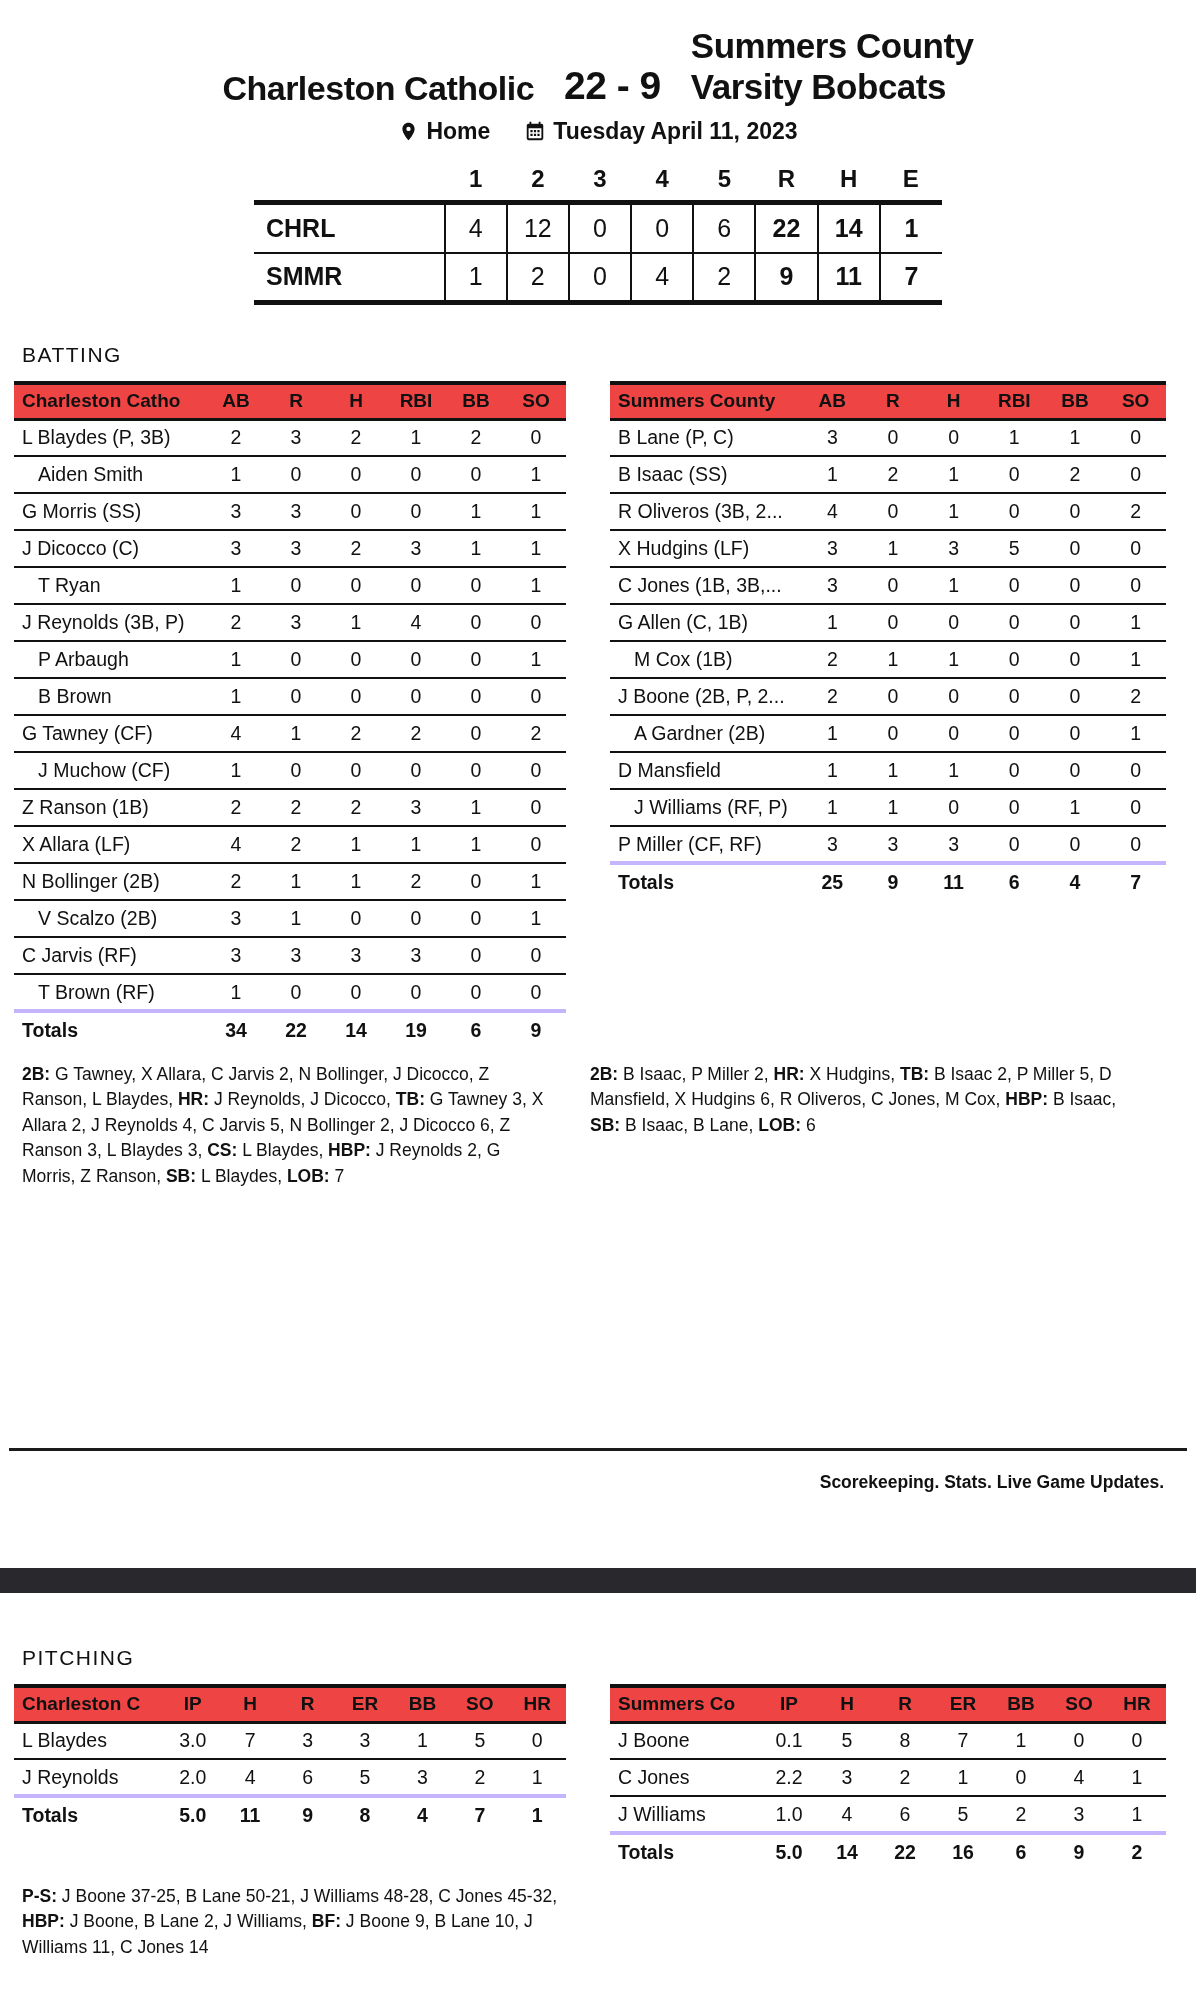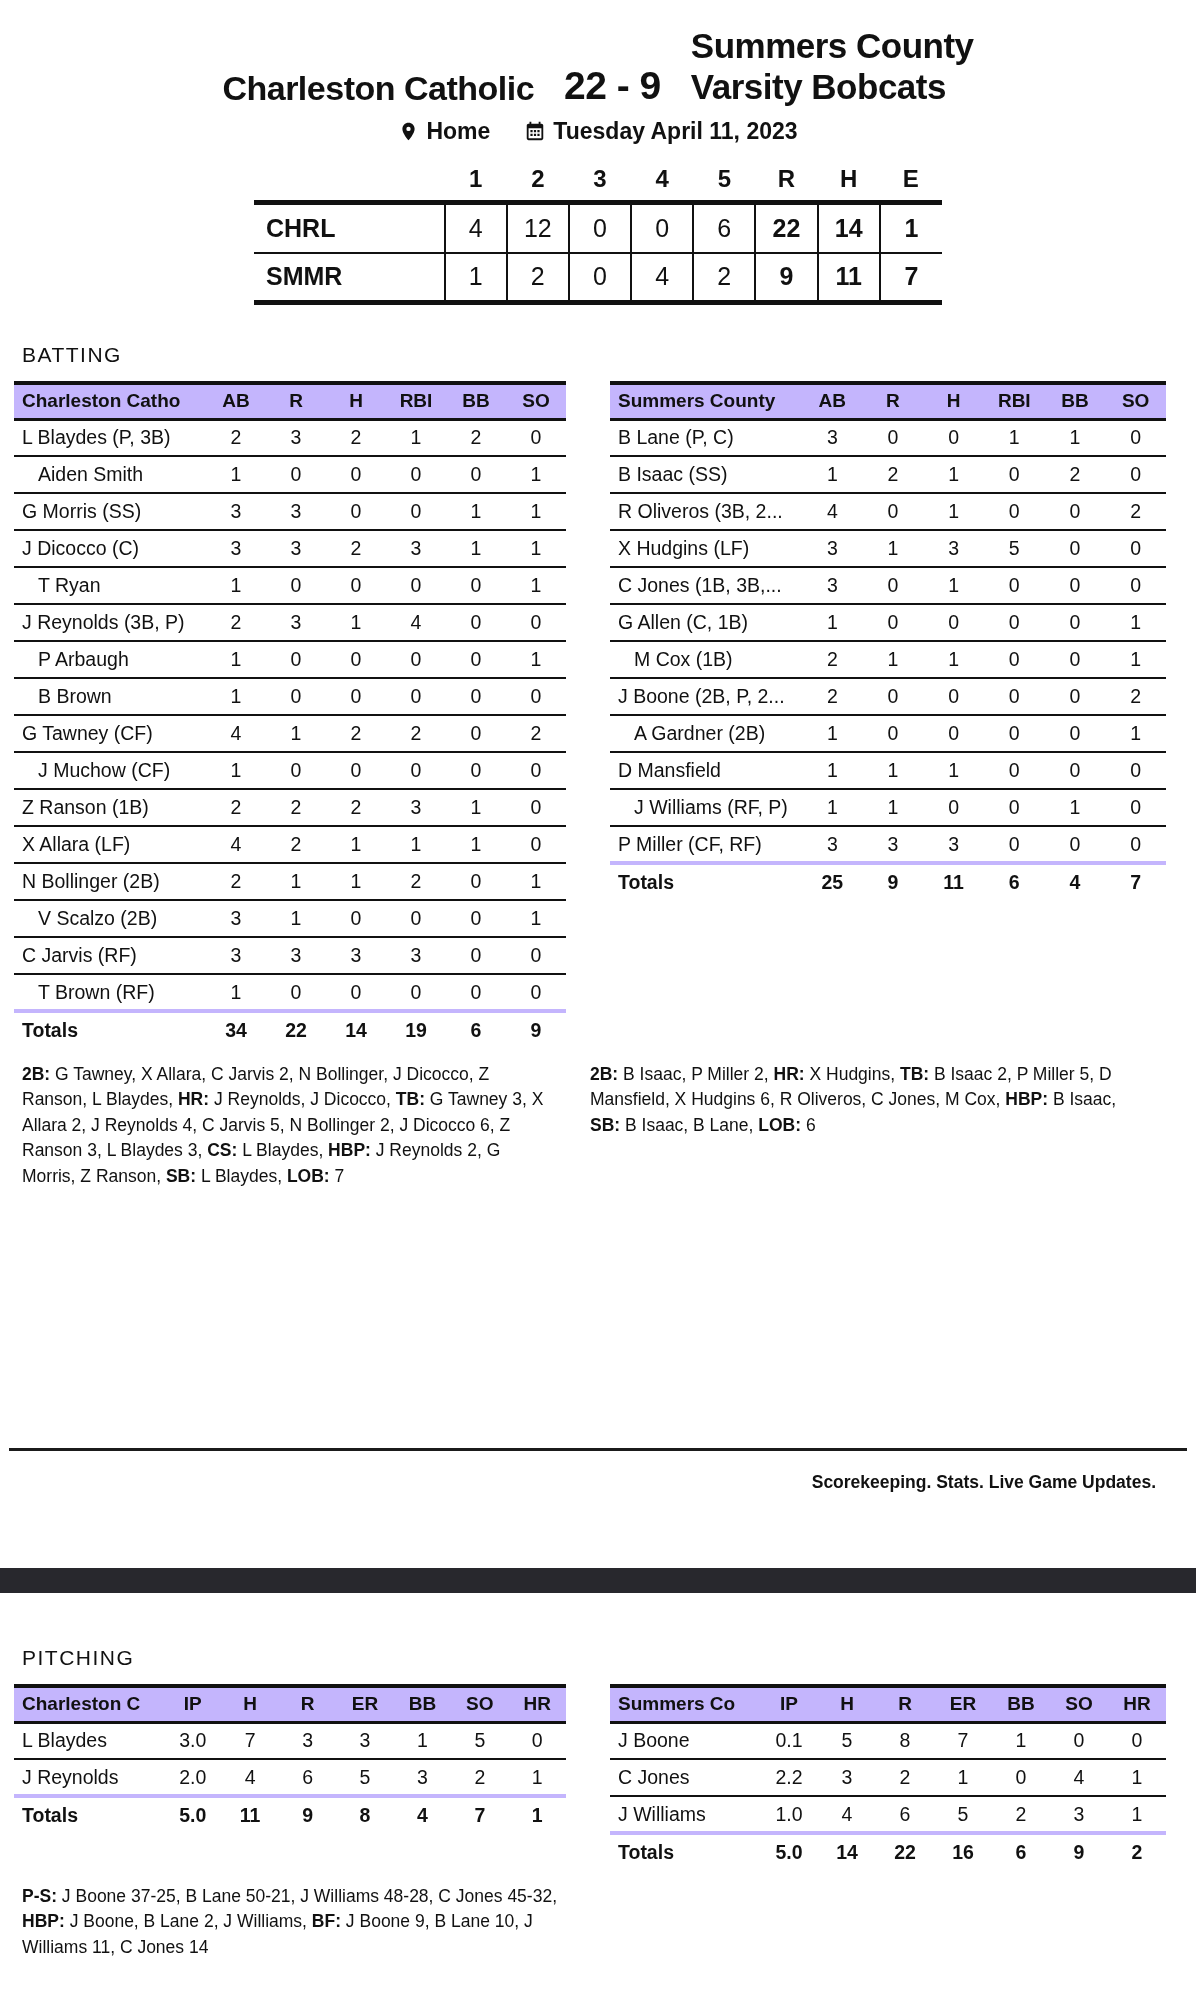--- a/index.html
+++ b/index.html
@@ -30,37 +30,37 @@
   .linescore tr > *:nth-child(n+7) { font-weight:800; }
 
   
   .section-heading { font-size:21px; font-weight:500; letter-spacing:1.5px; margin:38px 0 14px 22px; }
   .tables-row { display:flex; align-items:flex-start; padding-left:14px; gap:44px; }
   .notes-row { display:flex; align-items:flex-start; padding-left:22px; gap:44px; margin-top:14px; }
 
   .stat-table { table-layout:fixed; }
   .stat-table.w-away { width:552px; }
   .stat-table.w-home { width:556px; }
-  .stat-table thead th { background:#c4b5fd; border-top:4px solid #111; border-bottom:3px solid #111; font-weight:700; font-size:19px; height:36px; text-align:center; }
+  .stat-table thead th { background:#ef4444; border-top:4px solid #111; border-bottom:3px solid #111; font-weight:700; font-size:19px; height:36px; text-align:center; }
   .stat-table thead th:first-child { text-align:left; padding-left:8px; white-space:nowrap; overflow:hidden; }
   .stat-table td { border-bottom:2px solid #111; font-size:19.5px; height:37px; text-align:center; }
   .stat-table td.name { text-align:left; padding-left:8px; white-space:nowrap; overflow:hidden; }
   .stat-table td.name.indent { padding-left:24px; }
   .stat-table tr.totals td { font-weight:700; border-top:4px solid #c4b5fd; border-bottom:none; }
   .batting-table th:first-child, .batting-table td:first-child { width:192px; }
   .pitching-table th:first-child, .pitching-table td:first-child { width:150px; }
 
   .notes { font-size:17.5px; line-height:1.45; }
   .notes.w-away { width:524px; }
   .notes.w-home { width:556px; }
   .notes strong { font-weight:700; }
 
   
   .divider { position:absolute; top:1448px; left:9px; width:1178px; border-top:3px solid #1b1b1b; }
-  .tagline { position:absolute; top:1472px; right:40px; font-size:17.5px; font-weight:700; }
+  .tagline { position:absolute; top:1472px; right:32px; font-size:17.5px; font-weight:700; }
   .dark-bar { position:absolute; top:1568px; left:0; width:1196px; height:25px; background:#28282d; }
 
   .pitching-section { position:absolute; top:1608px; left:0; width:1196px; }
 </style>
 </head>
 <body>
 
 <div class="page">
 
   <div class="title-row">

